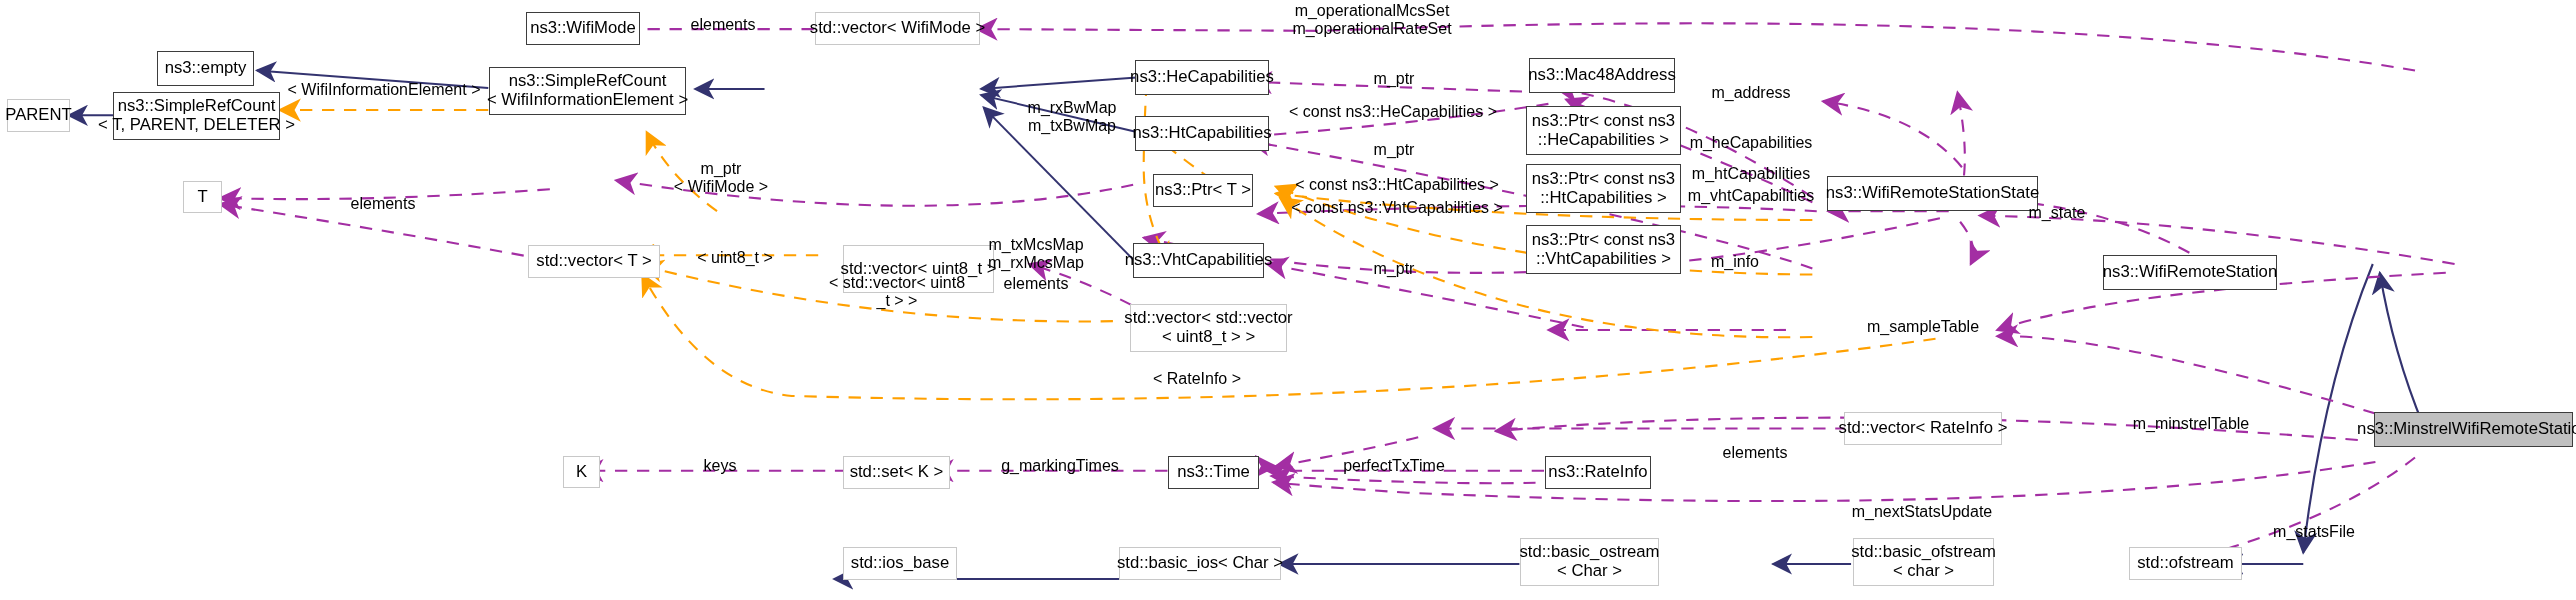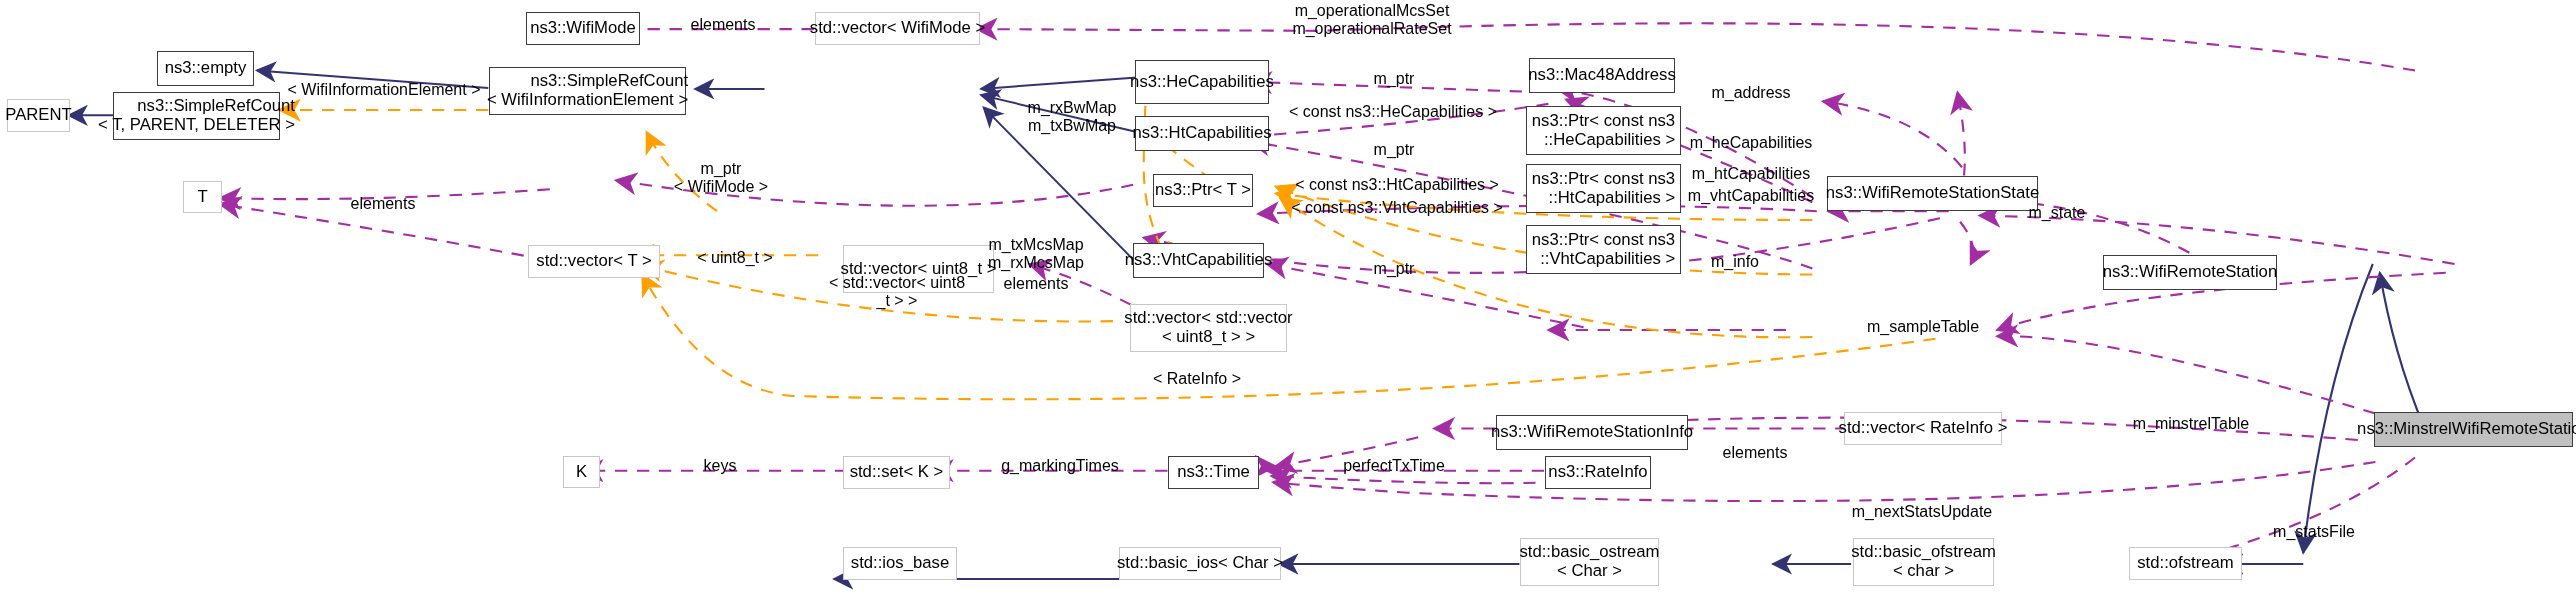--- a/index.html
+++ b/index.html
@@ -3,21 +3,21 @@
 <meta charset="utf-8">
 <style>
   html,body{margin:0;padding:0;background:#ffffff;}
   body{font-family:"Liberation Sans","DejaVu Sans",sans-serif;}
   #diagram{position:relative;width:2576px;height:601px;background:#ffffff;overflow:hidden;}
   svg.edges{position:absolute;left:0;top:0;width:2576px;height:601px;pointer-events:none;}
   .node{position:absolute;box-sizing:border-box;display:flex;align-items:center;justify-content:center;
         text-align:center;background:#ffffff;line-height:1.12;white-space:pre;}
   .node span{display:block;}
   
-  .k-solid{border:1.8px solid #3d3d3d;font-size:16.7px;color:#000;text-align:right;}
+  .k-solid{border:1.8px solid #3d3d3d;font-size:16.7px;color:#000;}
   .k-light{border:1.3px solid #c8c8c8;font-size:16.7px;color:#000;}
   .k-cur{border:1.8px solid #3d3d3d;background:#c0c0c0;font-size:16.7px;color:#000;}
   .elabel{position:absolute;font-size:16px;color:#000;white-space:pre;text-align:center;line-height:1.15;}
   .elabel.c{transform:translateX(-50%);}
 </style>
 </head>
 <body>
 
 <div id="diagram">
 
@@ -120,21 +120,21 @@
 
   <div class="node k-solid" style="left:526px; top:12.3px;  width:114px; height:33px;">
     <span>ns3::WifiMode</span>
   </div>
 
   <div class="node k-light" style="left:815px; top:12.3px;  width:165px; height:33px;">
     <span>std::vector&lt; WifiMode &gt;</span>
   </div>
 
 
-  <div class="node k-solid" style="left:1135px; top:60px;  width:134px; height:44px;">
+  <div class="node k-solid" style="left:1135px; top:60px;  width:134px; height:35px;">
     <span>ns3::HeCapabilities</span>
   </div>
 
   <div class="node k-solid" style="left:1135px; top:116px; width:134px; height:35px;">
     <span>ns3::HtCapabilities</span>
   </div>
 
   <div class="node k-solid" style="left:1133px; top:243px; width:131px; height:35px;">
     <span>ns3::VhtCapabilities</span>
   </div>
@@ -184,23 +184,20 @@
 
   <div class="node k-light" style="left:1130px; top:304px; width:157px; height:48px;">
     <span>std::vector&lt; std::vector
 &lt; uint8_t &gt; &gt;</span>
   </div>
 
   <div class="node k-cur" style="left:2374px; top:412px; width:199px; height:35px;">
     <span>ns3::MinstrelWifiRemoteStation</span>
   </div>
 
-  <div class="node k-solid" style="left:1496px; top:415px; width:192px; height:35px;">
-    <span>ns3::WifiRemoteStationInfo</span>
-  </div>
 
   <div class="node k-light" style="left:1844px; top:412px; width:158px; height:33px;">
     <span>std::vector&lt; RateInfo &gt;</span>
   </div>
 
   <div class="node k-light" style="left:563px; top:456px; width:37px;  height:32px;">
     <span>K</span>
   </div>
 
   <div class="node k-light" style="left:843px; top:456px; width:107px; height:33px;">

